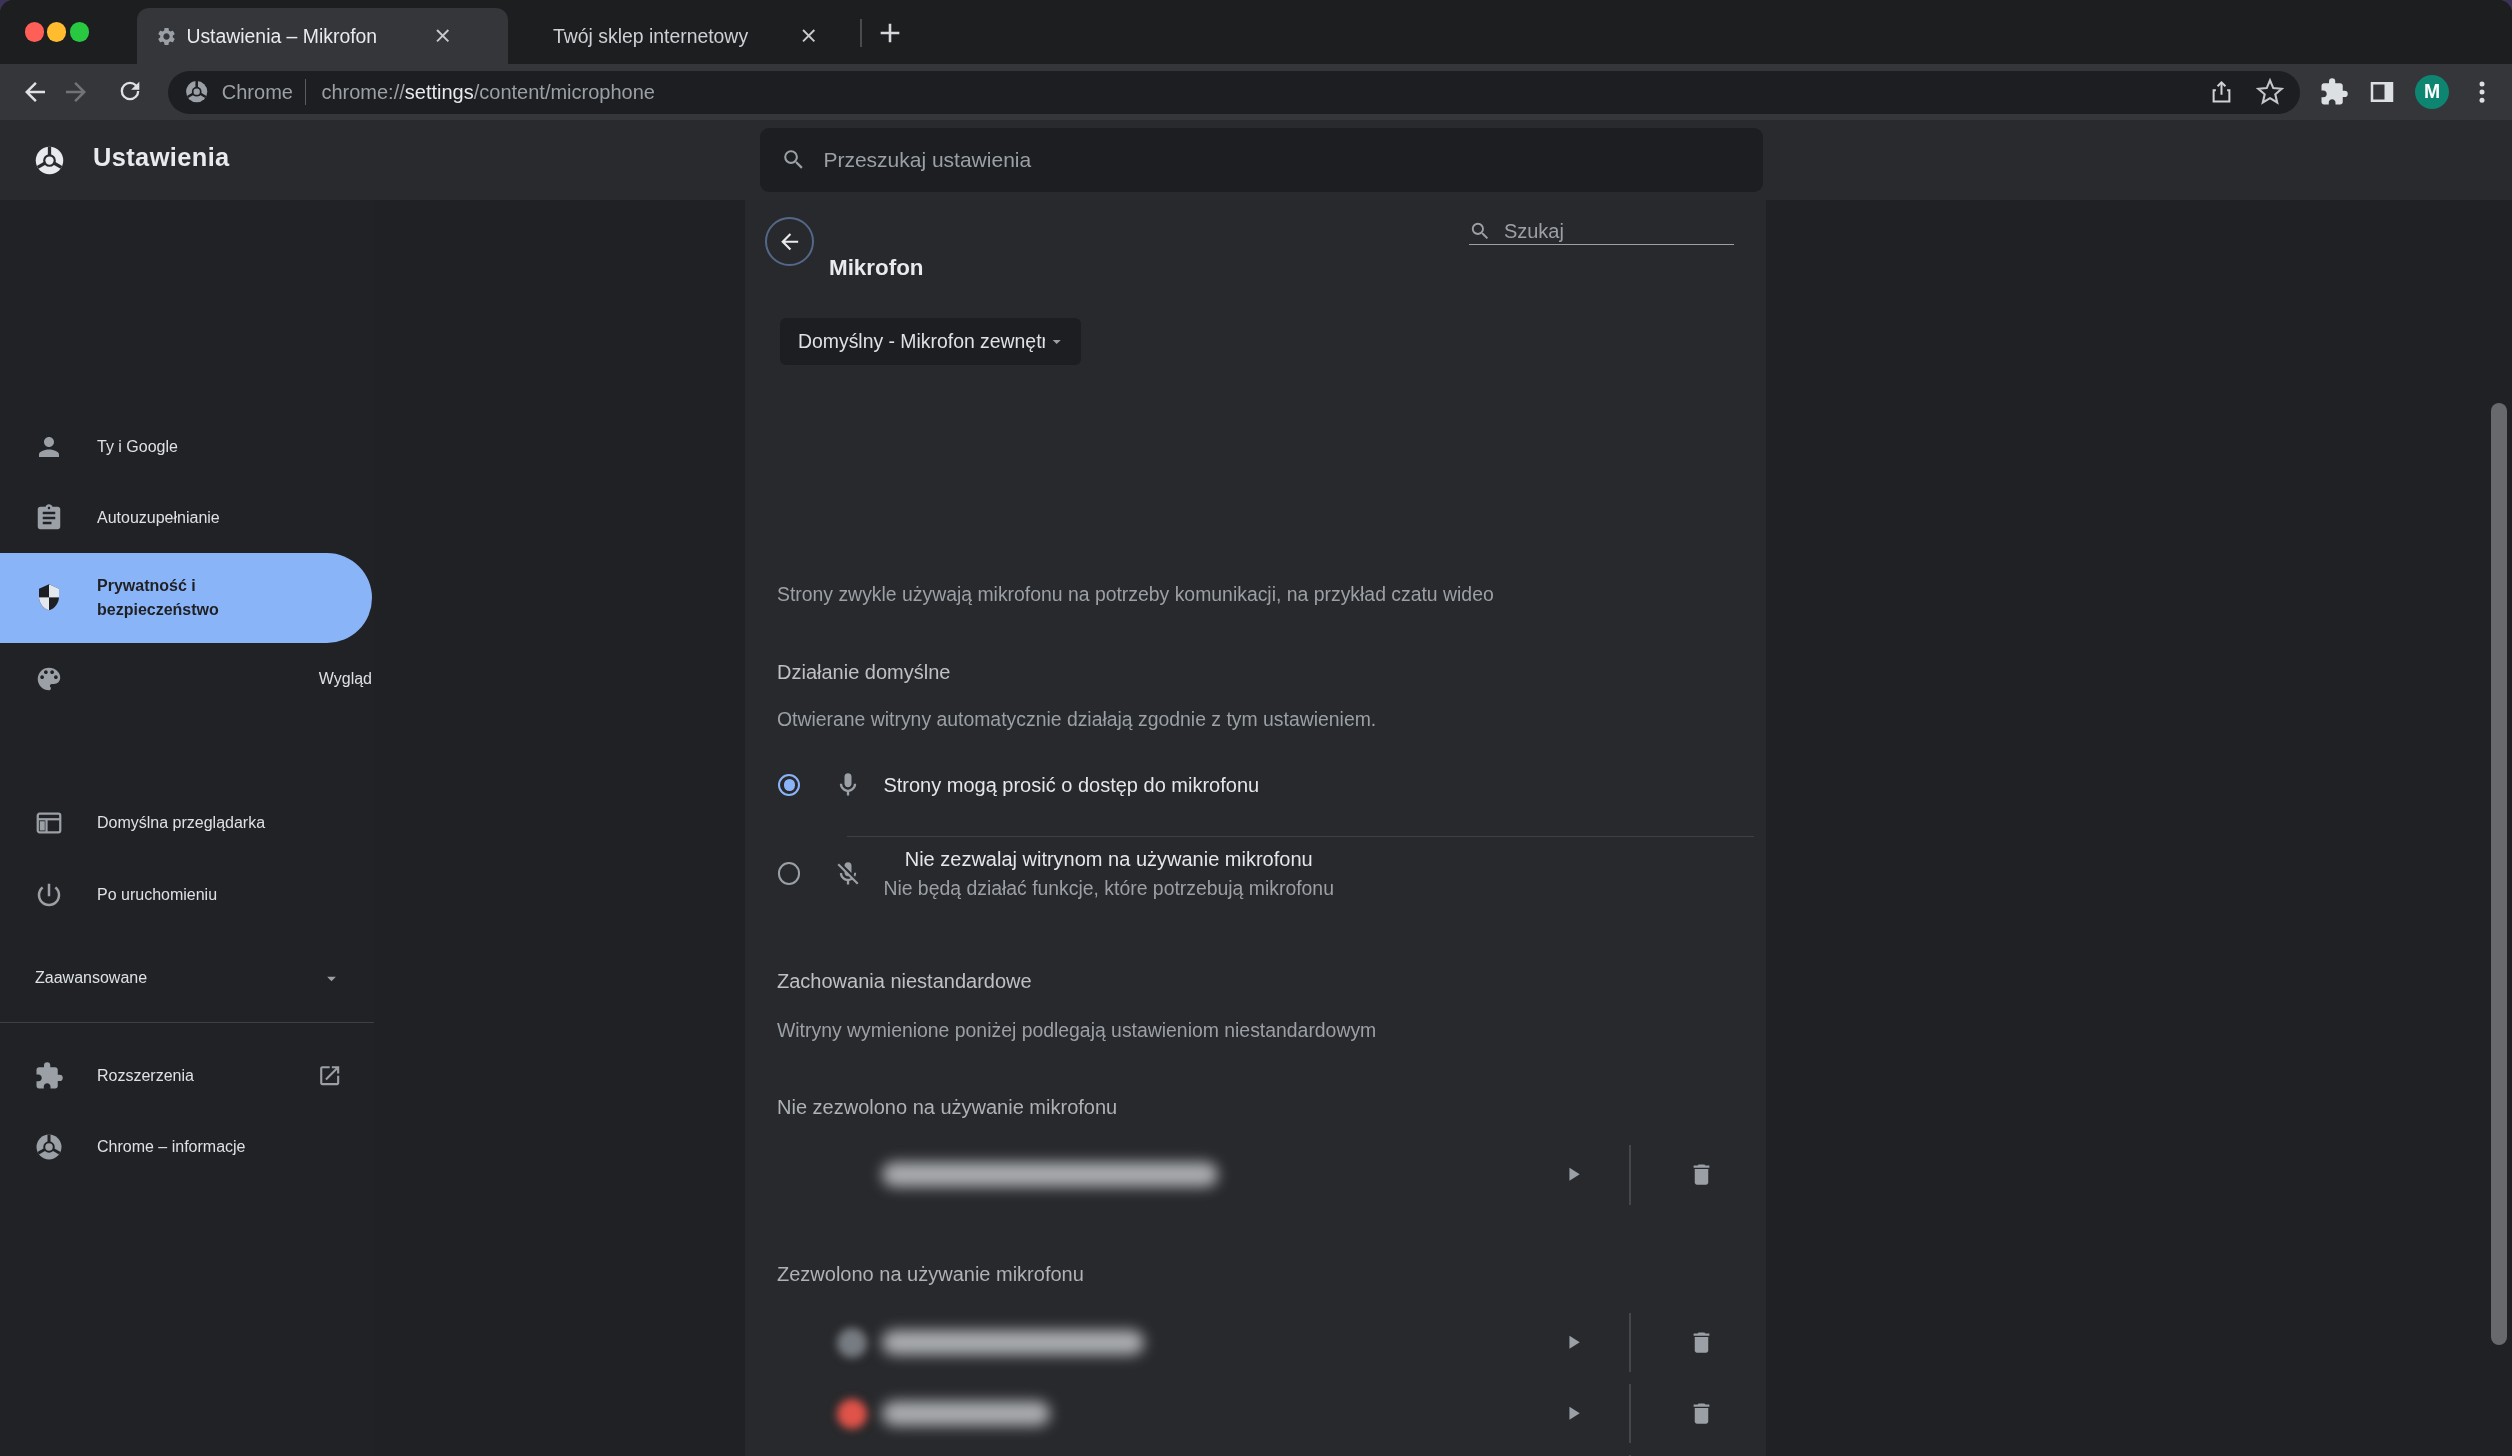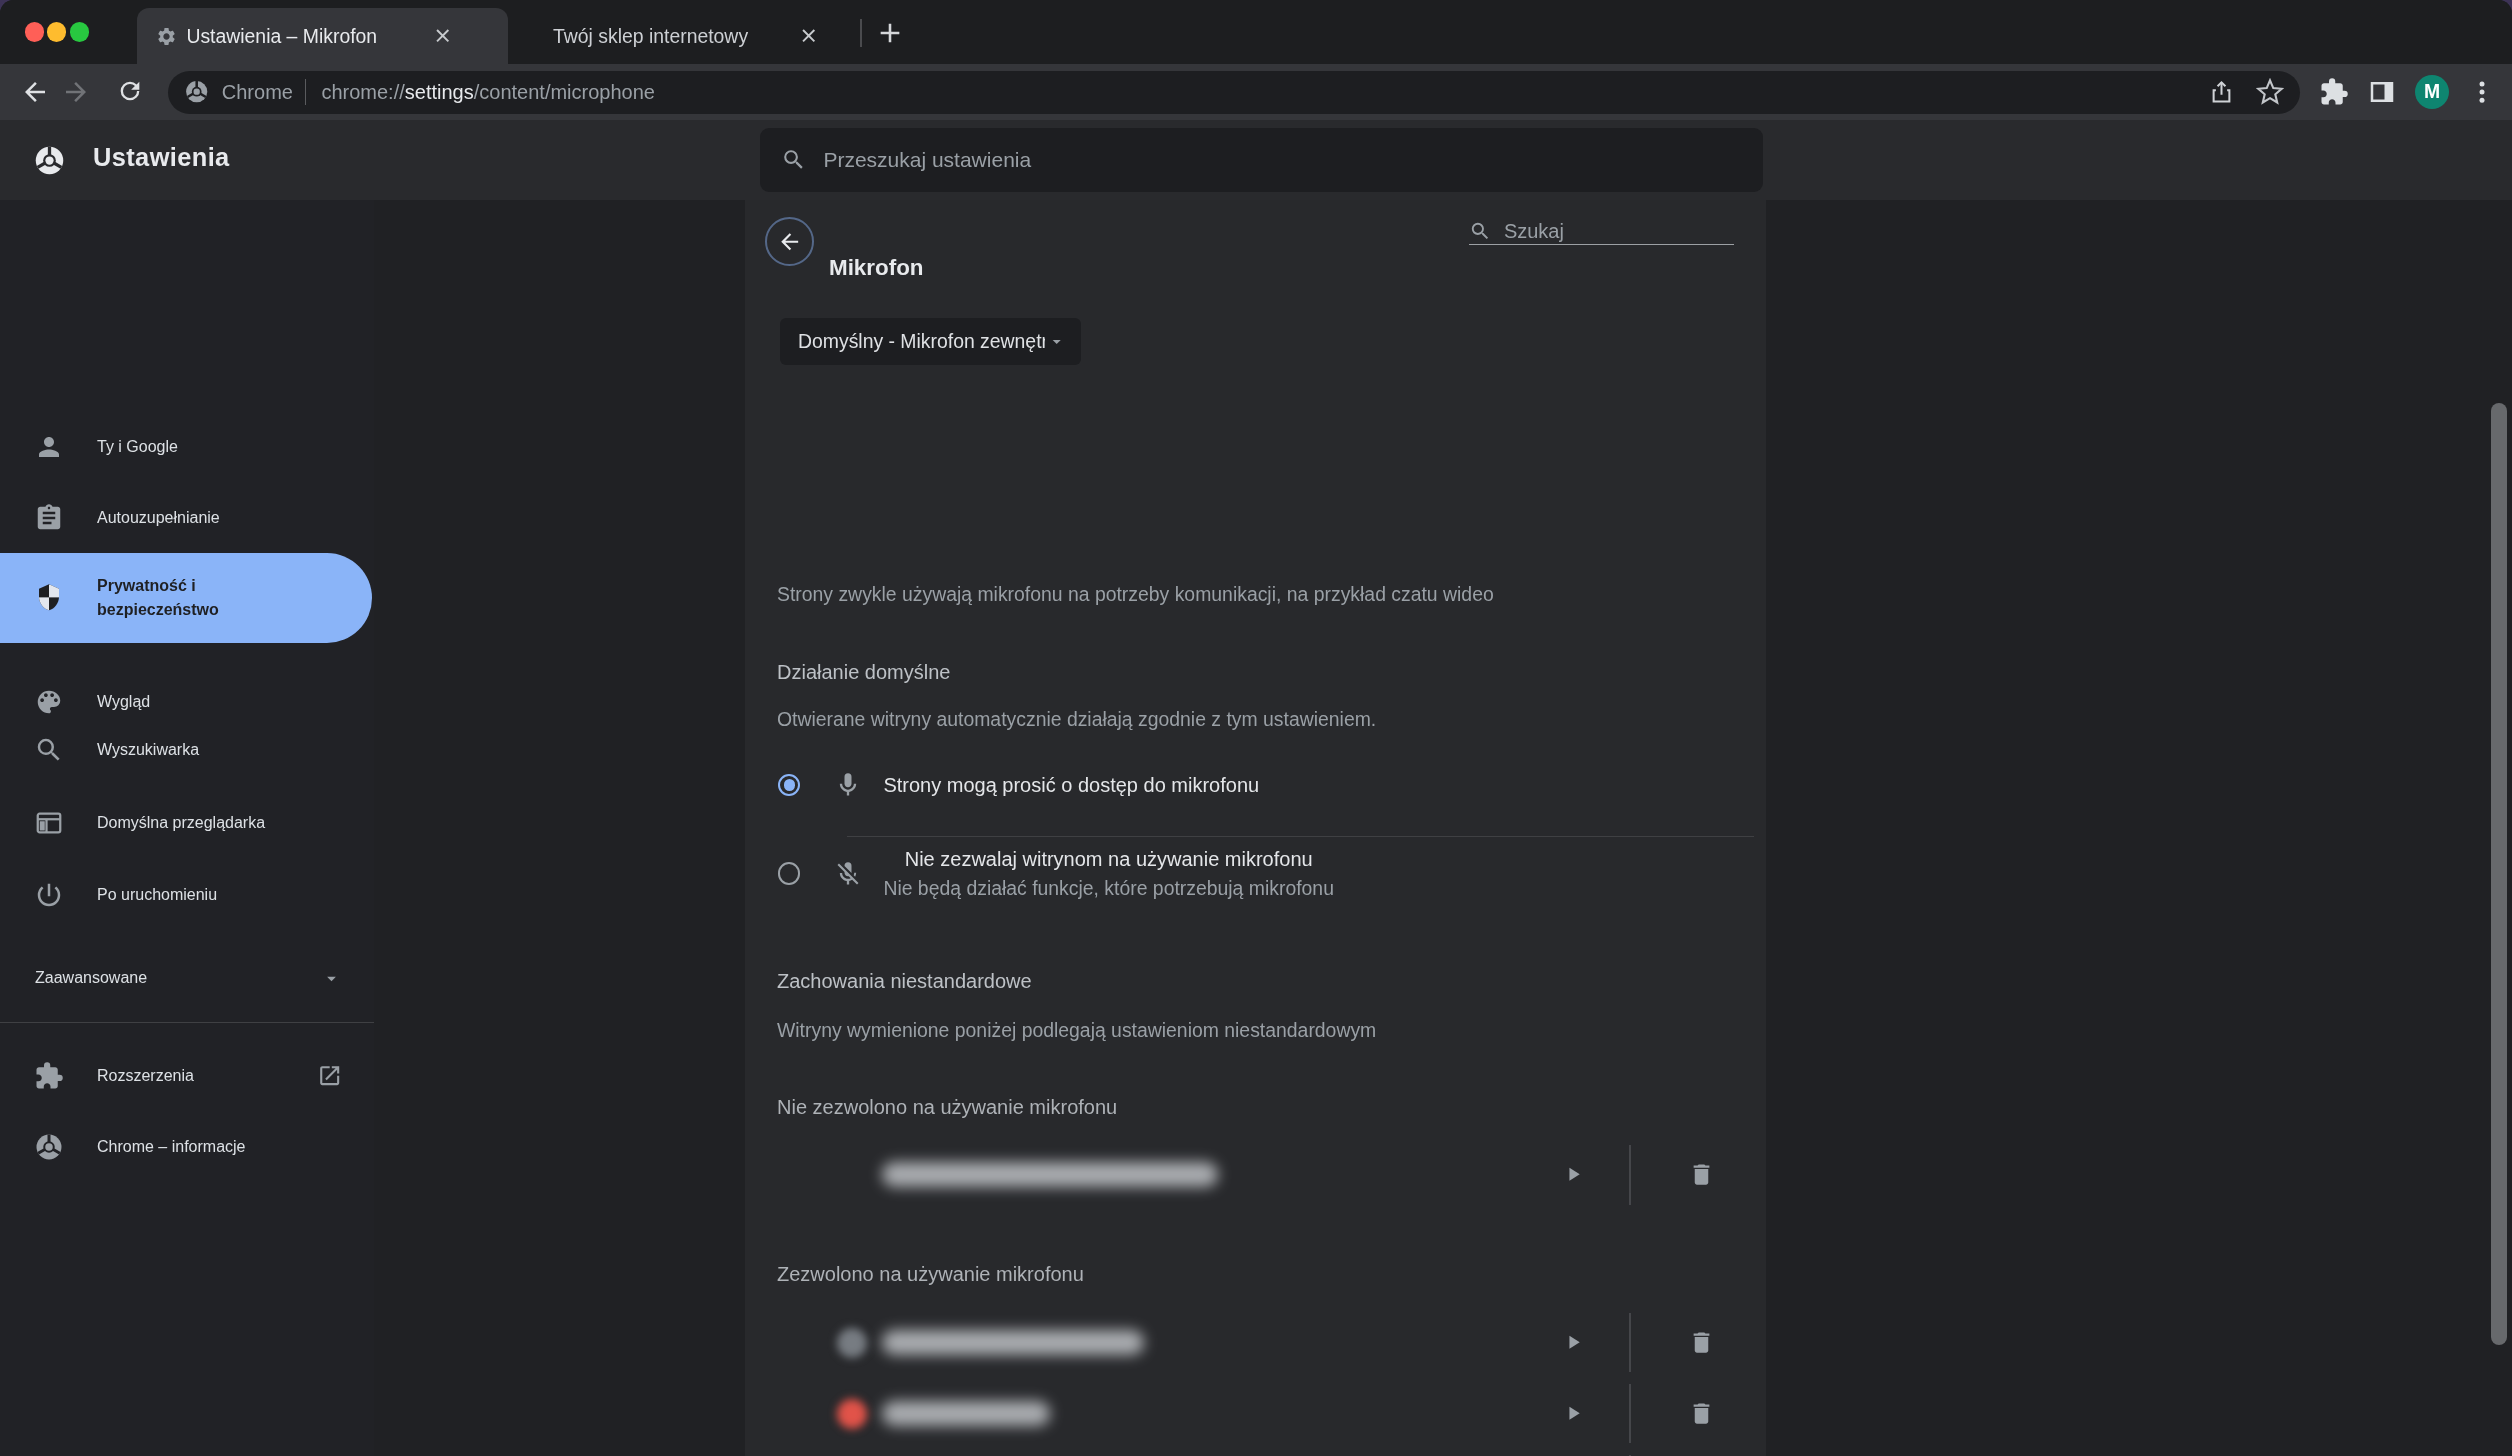--- a/index.html
+++ b/index.html
@@ -228,35 +228,27 @@
               </defs>
               <path d="M12 1L4 4.5V11c0 5 3.4 9.6 8 10.8 4.6-1.2 8-5.8 8-10.8V4.5L12 1z" fill="#1f2023"></path>
               <g clip-path="url(#shclip)">
                 <rect x="12" y="1" width="9" height="10.5" fill="#e3e7ee"></rect>
                 <rect x="3" y="11.5" width="9" height="11" fill="#e3e7ee"></rect>
               </g>
             </svg>
         </span>
         <span class="sblabel" style="width:224px;white-space:normal;">Prywatność i bezpieczeństwo</span>
       </div>
-      <div class="abs sbitem" style="top:466px;">
+      <div class="abs sbitem" style="top:443px;justify-content:space-between;">
         <span class="sbicon">
           <svg width="30" height="30" viewBox="0 0 24 24" fill="currentColor">
               <path d="M12 3a9 9 0 0 0 0 18c.83 0 1.5-.67 1.5-1.5 0-.39-.15-.74-.39-1.01-.23-.26-.38-.61-.38-.99 0-.83.67-1.5 1.5-1.5H16a5 5 0 0 0 5-5c0-4.42-4.03-8-9-8zm-5.5 9c-.83 0-1.5-.67-1.5-1.5S5.67 9 6.5 9 8 9.67 8 10.5 7.33 12 6.5 12zm3-4C8.67 8 8 7.33 8 6.5S8.67 5 9.5 5s1.5.67 1.5 1.5S10.33 8 9.5 8zm5 0c-.83 0-1.5-.67-1.5-1.5S13.67 5 14.5 5s1.5.67 1.5 1.5S15.33 8 14.5 8zm3 4c-.83 0-1.5-.67-1.5-1.5S16.67 9 17.5 9s1.5.67 1.5 1.5-.67 1.5-1.5 1.5z"></path>
             </svg>
         </span>
         <span class="sblabel">Wygląd</span>
-      </div>
-      <div class="abs sbitem" style="top:514px;">
-        <span class="sbicon">
-          <svg width="30" height="30" viewBox="0 0 24 24" fill="currentColor">
-              <path d="M15.5 14h-.79l-.28-.27A6.47 6.47 0 0 0 16 9.5 6.5 6.5 0 1 0 9.5 16c1.61 0 3.09-.59 4.23-1.57l.27.28v.79l5 4.99L20.49 19l-4.99-5zm-6 0C7.01 14 5 11.99 5 9.5S7.01 5 9.5 5 14 7.01 14 9.5 11.99 14 9.5 14z"></path>
-            </svg>
-        </span>
-        <span class="sblabel">Wyszukiwarka</span>
       </div>
       <div class="abs sbitem" style="top:587px;">
         <span class="sbicon">
           <svg width="30" height="30" viewBox="0 0 24 24" fill="none" stroke="currentColor" stroke-width="1.8">
               <rect x="3" y="4.5" width="18" height="15" rx="1.5"></rect>
               <path d="M3 9h18"></path>
               <path d="M10 9v10.5"></path>
               <rect x="4.6" y="10.6" width="4" height="7.4" fill="currentColor" stroke="none"></rect>
             </svg>
         </span>

